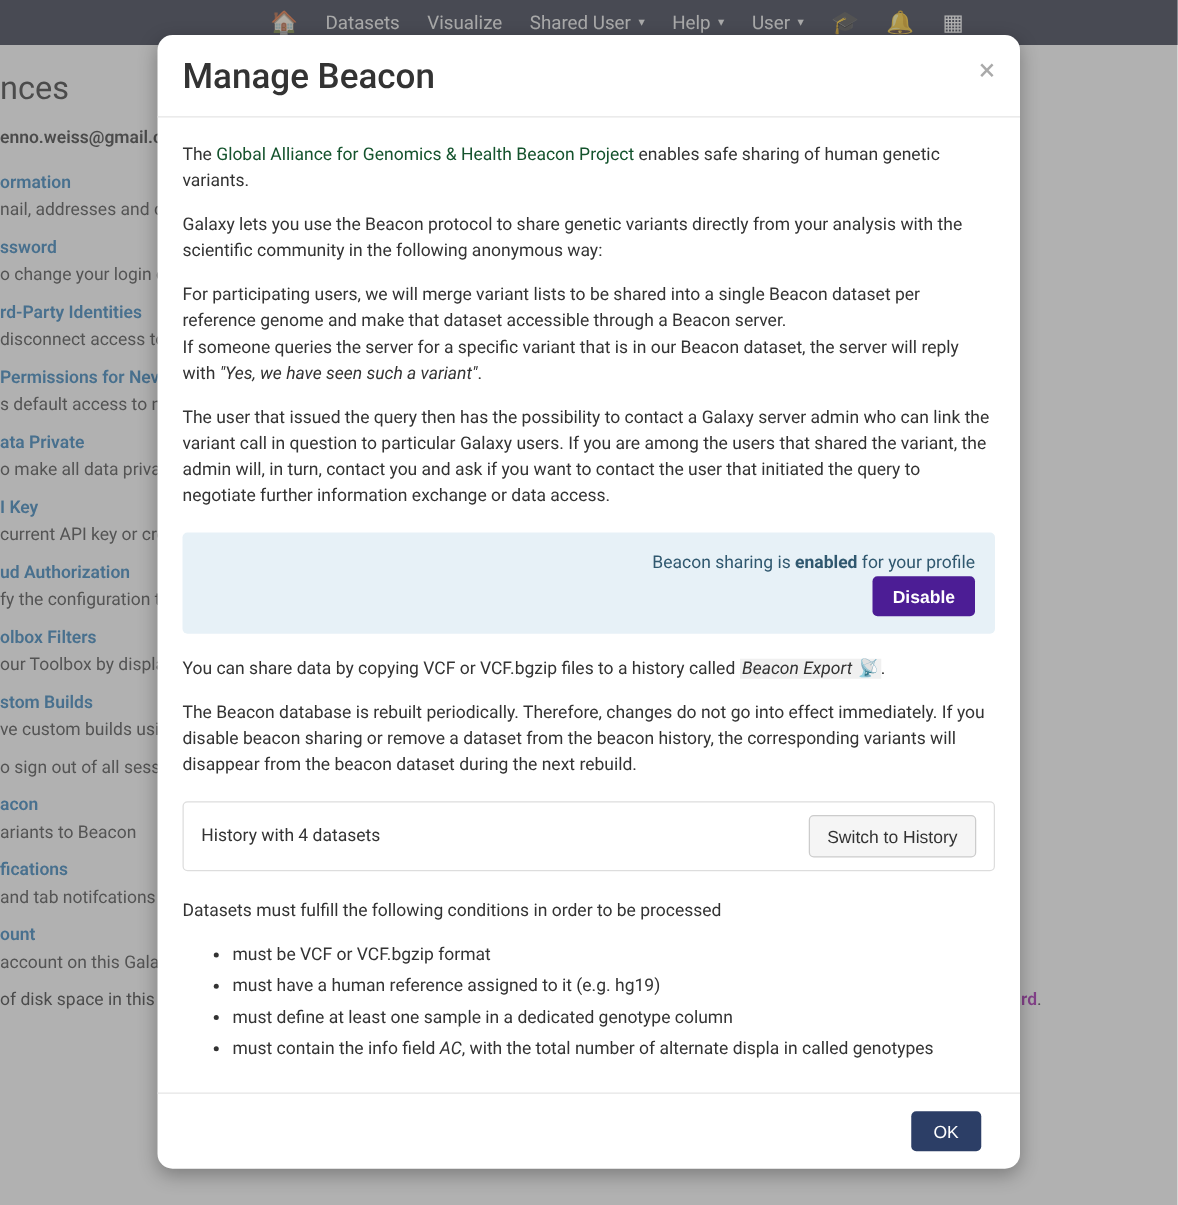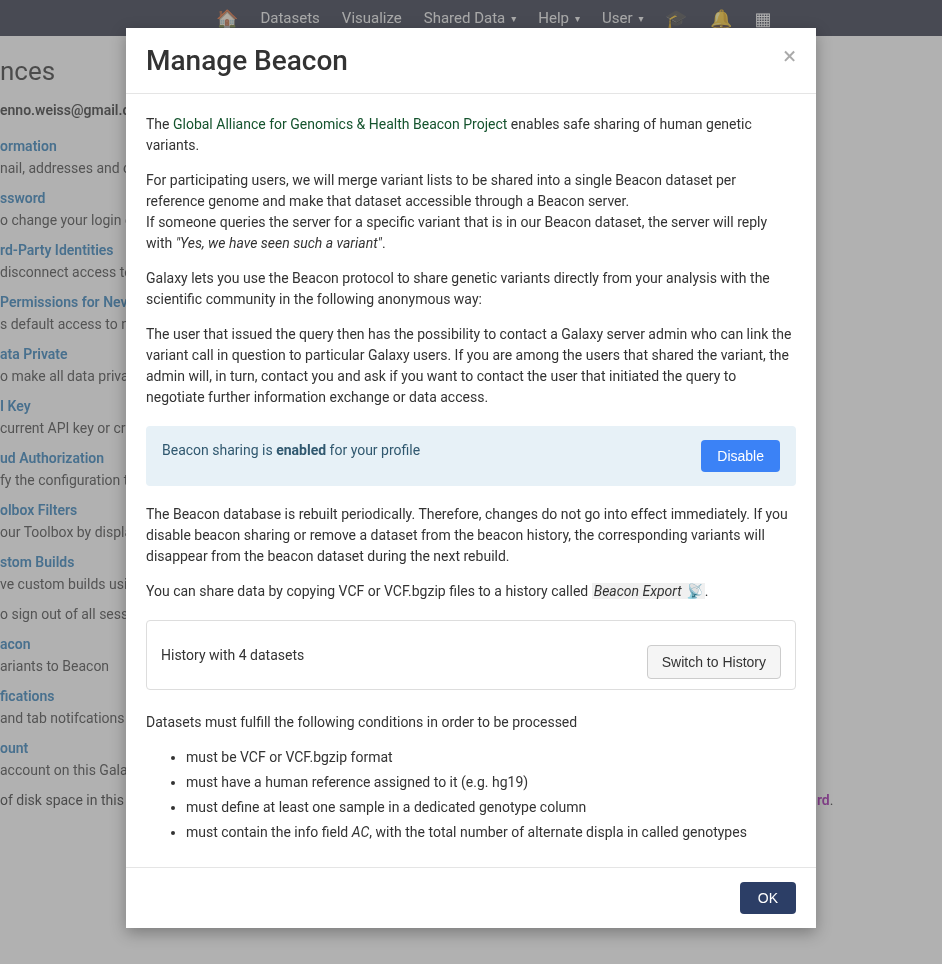--- a/index.html
+++ b/index.html
@@ -69,21 +69,21 @@
       background: rgba(100,100,100,0.5);
       z-index: 10;
     }
     .modal {
       position: absolute;
       top: 28px;
       left: 50%;
       transform: translateX(-50%);
       width: 690px;
       background: #fff;
-      border-radius: 0;
+      border-radius: 12px;
       z-index: 20;
       box-shadow: 0 5px 15px rgba(0,0,0,0.3);
     }
     .modal-header {
       padding: 16px 20px;
       border-bottom: 1px solid #e5e5e5;
       display: flex;
       justify-content: space-between;
       align-items: flex-start;
     }
@@ -92,64 +92,65 @@
     .modal-body { padding: 20px 20px 10px 20px; color: #333; line-height: 1.5; }
     .modal-body p { margin-bottom: 14px; }
     .link { color: #14532d; cursor: pointer; }
     .italic { font-style: italic; }
     .status-box {
       background: #e7f1f7;
       padding: 14px 16px;
       border-radius: 4px;
       display: flex;
       justify-content: space-between;
-      align-items: flex-start;
+      align-items: flex-end;
       margin: 18px 0;
       color: #30586f;
+      flex-direction: column;
     }
     .status-box b { font-weight: 700; }
     .btn-danger {
-      background: #3b82f6;
+      background: #4c1d95;
       color: #fff;
       border: none;
       padding: 8px 16px;
       border-radius: 4px;
       cursor: pointer;
       font-size: 14px;
+      font-weight: bold;
     }
     .highlight-hist { background: #f0f0f0; font-style: italic; padding: 0 2px; }
     .history-box {
       border: 1px solid #ddd;
       border-radius: 4px;
       padding: 10px 14px;
       display: flex;
       justify-content: space-between;
       align-items: center;
       margin: 18px 0 22px 0;
     }
     .btn-secondary {
       background: #f5f5f5;
       border: 1px solid #ccc;
       padding: 8px 14px;
       border-radius: 4px;
       cursor: pointer;
       font-size: 14px;
       color: #333;
-      margin-top: 14px;
     }
     .conditions-list {
       list-style: disc;
       padding-left: 40px;
       margin-top: 10px;
     }
     .conditions-list li { margin-bottom: 4px; }
     .ac-italic { font-style: italic; text-align: right; }
     .modal-footer {
       border-top: 1px solid #e5e5e5;
-      padding: 14px 20px;
+      padding: 14px 31px;
       display: flex;
       justify-content: flex-end;
       margin-top: 10px;
     }
     .btn-primary {
       background: #2c3e66;
       color: #fff;
       border: none;
       padding: 8px 18px;
       border-radius: 4px;
@@ -160,21 +161,21 @@
   </style>
 </head>
 <body>
 
 <div class="navbar">
   <div class="nav-left">
     <span class="nav-icon">🏠</span>
     <span class="nav-item">Datasets</span>
     <span class="nav-item">Visualize</span>
     <span class="nav-item">
-        <span>Shared Data</span>
+        <span>Shared User</span>
         <span class="caret">▾</span>
       </span>
     <span class="nav-item">
         <span>Help</span>
         <span class="caret">▾</span>
       </span>
     <span class="nav-item">
         <span>User</span>
         <span class="caret">▾</span>
       </span>
@@ -219,38 +220,38 @@
 
 <div class="modal">
   <div class="modal-header">
     <div class="modal-title">Manage Beacon</div>
     <div class="modal-close">×</div>
   </div>
   <div class="modal-body">
     <p>
       <span>The </span><span class="link">Global Alliance for Genomics &amp; Health Beacon Project</span><span> enables safe sharing of human genetic variants.</span>
     </p>
+    <p>Galaxy lets you use the Beacon protocol to share genetic variants directly from your analysis with the scientific community in the following anonymous way:</p>
     <p>
       <span>For participating users, we will merge variant lists to be shared into a single Beacon dataset per reference genome and make that dataset accessible through a Beacon server.</span><br>
       <span>If someone queries the server for a specific variant that is in our Beacon dataset, the server will reply with </span><span class="italic">"Yes, we have seen such a variant"</span><span>.</span>
     </p>
-    <p>Galaxy lets you use the Beacon protocol to share genetic variants directly from your analysis with the scientific community in the following anonymous way:</p>
     <p>The user that issued the query then has the possibility to contact a Galaxy server admin who can link the variant call in question to particular Galaxy users. If you are among the users that shared the variant, the admin will, in turn, contact you and ask if you want to contact the user that initiated the query to negotiate further information exchange or data access.</p>
 
     <div class="status-box">
       <span>
         <span>Beacon sharing is </span><b>enabled</b><span> for your profile</span>
       </span>
       <button class="btn-danger">Disable</button>
     </div>
 
-    <p>The Beacon database is rebuilt periodically. Therefore, changes do not go into effect immediately. If you disable beacon sharing or remove a dataset from the beacon history, the corresponding variants will disappear from the beacon dataset during the next rebuild.</p>
     <p>
       <span>You can share data by copying VCF or VCF.bgzip files to a history called </span><span class="highlight-hist">Beacon Export 📡</span><span>.</span>
     </p>
+    <p>The Beacon database is rebuilt periodically. Therefore, changes do not go into effect immediately. If you disable beacon sharing or remove a dataset from the beacon history, the corresponding variants will disappear from the beacon dataset during the next rebuild.</p>
 
     <div class="history-box">
       <span>History with 4 datasets</span>
       <button class="btn-secondary">Switch to History</button>
     </div>
 
     <p>Datasets must fulfill the following conditions in order to be processed</p>
     <ul class="conditions-list">
       <li>must be VCF or VCF.bgzip format</li>
       <li>must have a human reference assigned to it (e.g. hg19)</li>

